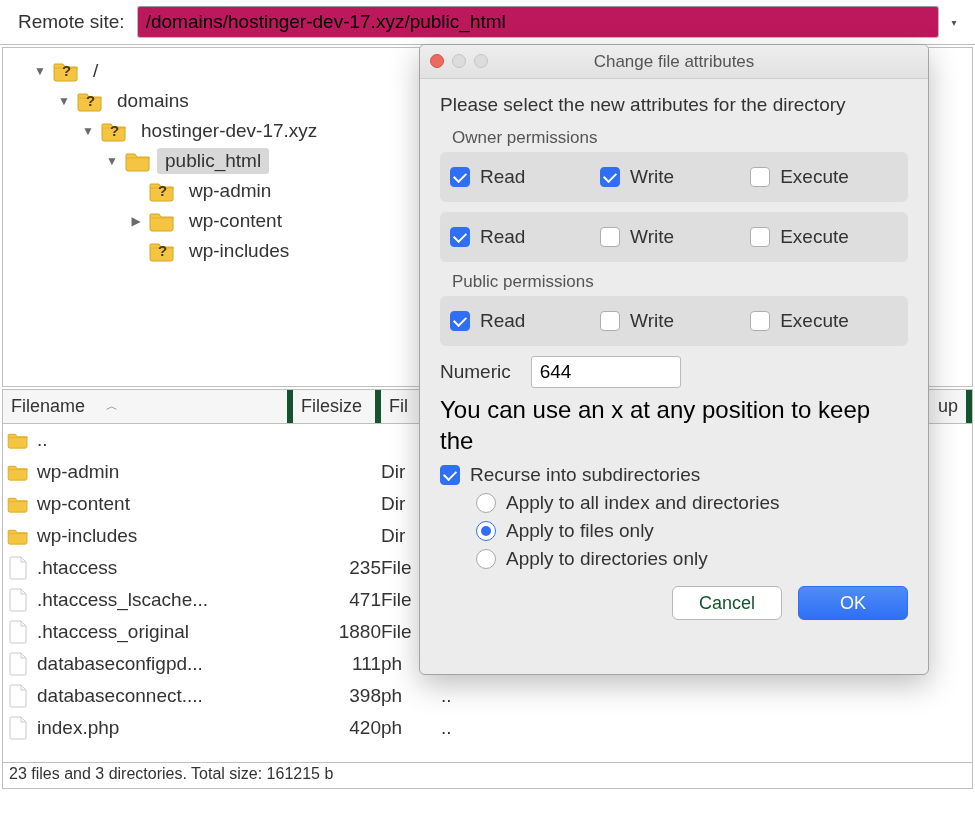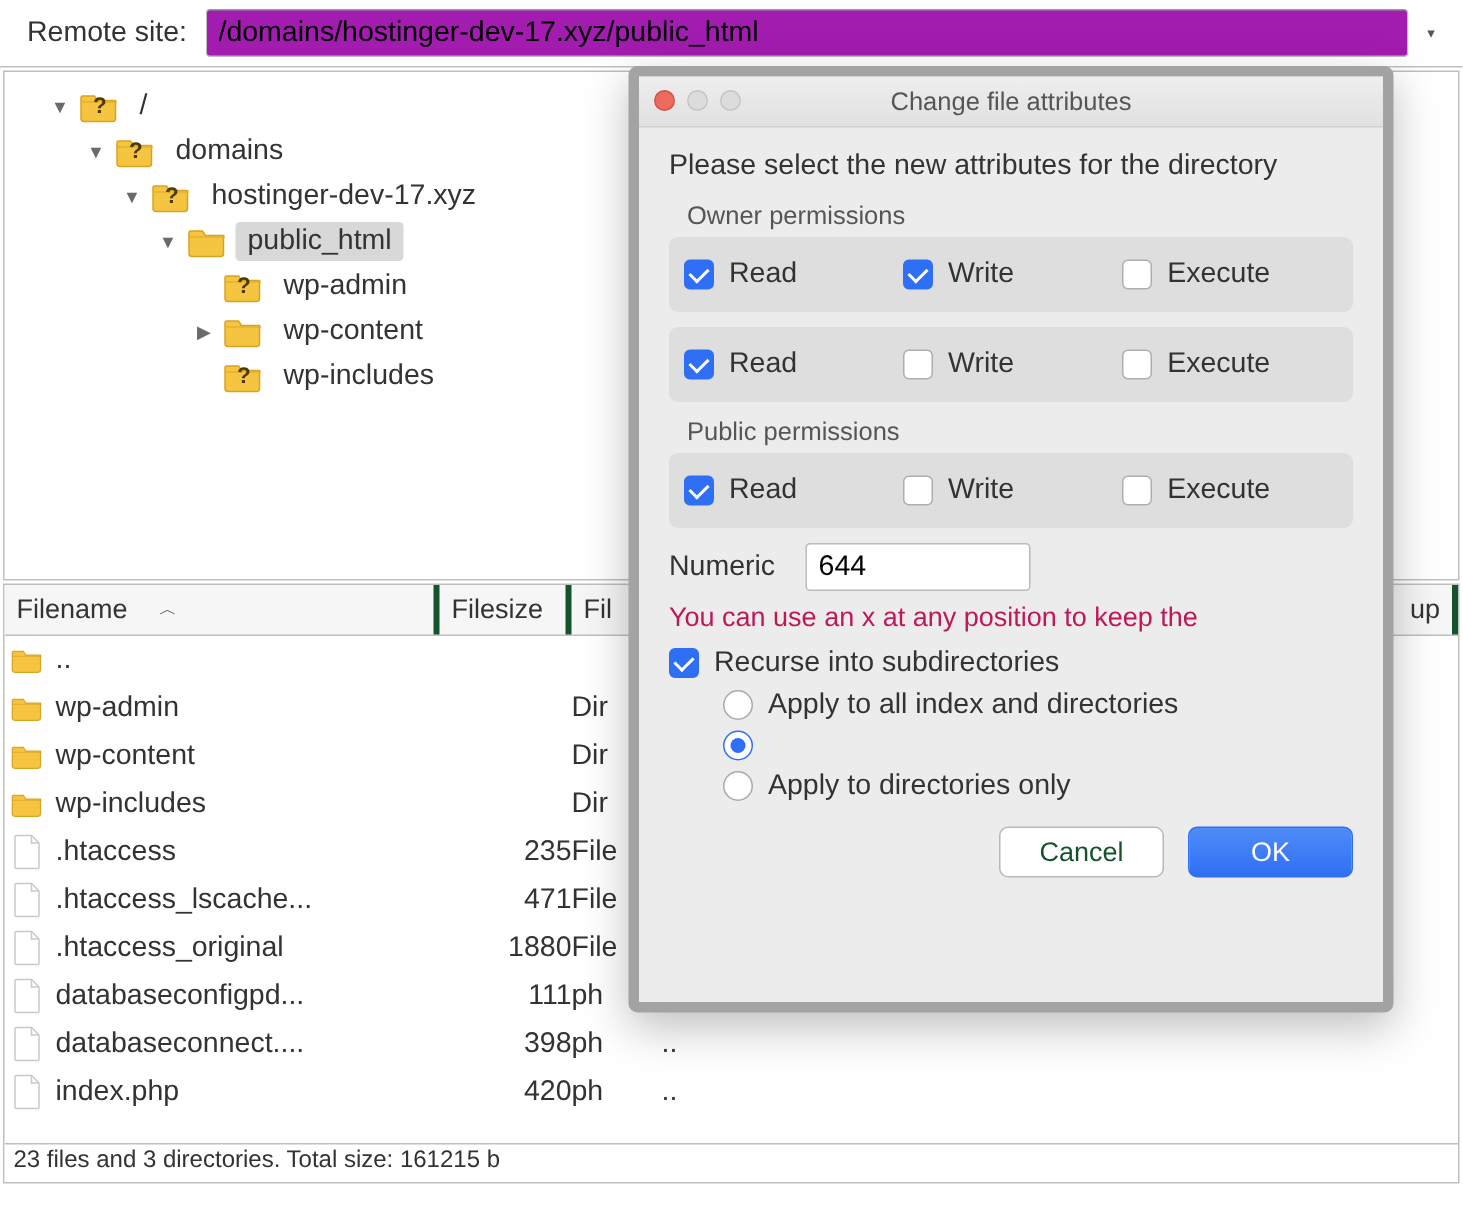--- a/index.html
+++ b/index.html
@@ -2,76 +2,76 @@
 <html><head>
 <meta charset="utf-8">
 <style>
 html,body{margin:0;padding:0;font-family:-apple-system,"Helvetica Neue",Arial,sans-serif;font-size:16px;color:#333;background:#fff;width:975px;height:820px;overflow:hidden}
 *{box-sizing:border-box}
 .container{position:relative;width:975px;height:820px;background:#fff}
 
 
 .remote-row{display:flex;align-items:center;padding:6px 12px 6px 18px;border-bottom:1px solid #bfbfbf}
 .remote-label{font-size:19px;margin-right:12px;color:#333}
-.remote-input{flex:1;font-size:19px;padding:4px 8px;border:1px solid #bbb;border-top-color:#9a9a9a;border-radius:3px;background:#a21caf}
+.remote-input{flex:1;font-size:19px;padding:4px 8px;border:1px solid #bbb;border-top-color:#9a9a9a;border-radius:3px;background:#be185d}
 .remote-drop{width:18px;height:20px;margin-left:6px;display:flex;align-items:center;justify-content:center;font-size:10px;color:#555}
 
 
 .tree-panel{border:1px solid #bfbfbf;margin:2px 2px 0 2px;height:340px;overflow:hidden;padding:8px 0 0 6px}
 .tree-row{display:flex;align-items:center;height:30px;font-size:19px;color:#333}
 .sp{display:inline-block;width:24px;height:1px}
 .tw{width:14px;height:14px;display:inline-flex;align-items:center;justify-content:center;margin-right:6px;color:#6a6a6a;font-size:12px}
 .tw.none{visibility:hidden}
 .ic{width:26px;height:26px;display:inline-flex;align-items:center;justify-content:center;margin-right:6px}
 .folder-q{position:relative}
 .folder-q svg{display:block}
 .folder-q .q{position:absolute;left:9px;top:4px;font-weight:700;font-size:15px;color:#4a3a00}
 .folder svg{display:block}
 .tree-label{padding:2px 8px;border-radius:3px}
 .tree-label.sel{background:#d8d8d8}
 
 
 .list-panel{border:1px solid #bfbfbf;margin:2px 2px 0 2px;height:400px;display:flex;flex-direction:column;overflow:hidden}
 .list-head{display:flex;height:34px;border-bottom:1px solid #bfbfbf;background:#f6f6f6;font-size:18px;color:#333}
-.list-head .col{padding:6px 8px;border-right:4px solid #14532d;display:flex;align-items:center;gap:21px;white-space:nowrap}
+.list-head .col{padding:6px 8px;border-right:6px solid #14532d;display:flex;align-items:center;gap:21px;white-space:nowrap}
 .col-name{width:290px}
 .col-size{width:88px;justify-content:flex-start}
 .col-type{width:44px}
 .col-extra{flex:1}
 .sort-ind{font-size:12px;color:#666}
 .list-body{flex:1;overflow:hidden}
 .file-row{display:flex;align-items:center;height:32px;font-size:19px;color:#333}
 .file-row .fic{width:30px;display:inline-flex;align-items:center;justify-content:center}
 .file-row .fname{width:260px;padding-left:4px;white-space:nowrap;overflow:hidden;text-overflow:ellipsis}
 .file-row .fsize{width:88px;text-align:right;}
 .file-row .ftype{width:60px}
 .file-row .fdots{color:#333}
 .file-sheet svg{display:block}
 .status-bar{height:26px;border-top:1px solid #bfbfbf;font-size:16px;padding:2px 6px;color:#333;background:#fff}
 
 
-.dialog{position:absolute;left:419px;top:44px;width:510px;height:631px;background:#ececec;border:7px solid #a3a3a3;border-radius:6px;box-shadow:0 10px 30px rgba(0,0,0,.25);overflow:hidden}
+.dialog{position:absolute;left:419px;top:44px;width:510px;height:631px;background:#ececec;border:1px solid #a3a3a3;border-radius:6px;box-shadow:0 10px 30px rgba(0,0,0,.25);overflow:hidden}
 .titlebar{height:34px;display:flex;align-items:center;position:relative;background:linear-gradient(#eeeeee,#e1e1e1);border-bottom:1px solid #cfcfcf}
 .traffic{position:absolute;left:10px;top:9px;display:flex;gap:8px}
 .tl{width:14px;height:14px;border-radius:50%}
 .tl.red{background:#ec6a5e;border:1px solid #d05347}
 .tl.dis{background:#dcdcdc;border:1px solid #c5c5c5}
 .titlebar .title{flex:1;text-align:center;font-size:17px;color:#555}
 .dialog-body{padding:10px 20px 0 20px}
 .instr{font-size:19px;color:#333;margin:4px 0 10px 0;line-height:1.3}
 .group-label{font-size:17px;color:#555;margin:6px 0 4px 12px}
 .perm-box{background:#dedede;border-radius:6px;padding:14px 10px;margin-bottom:10px;display:flex;justify-content:space-between}
 .perm-item{display:flex;align-items:center;gap:10px;width:33%;font-size:19px}
 .cb{width:20px;height:20px;border-radius:4px;border:1px solid #aeaeae;background:#fff;display:inline-flex;align-items:center;justify-content:center;flex:0 0 20px}
 .cb.checked{background:#2e6ff5;border-color:#2e6ff5}
 .cb.checked::after{content:'';width:6px;height:10px;border:solid #fff;border-width:0 2.5px 2.5px 0;transform:rotate(45deg);margin-top:-2px}
 .num-row{display:flex;align-items:center;gap:20px;margin:8px 0 6px 0}
 .num-label{font-size:19px}
 .num-input{width:150px;font-size:19px;padding:4px 8px;border:1px solid #bbb;border-radius:3px;background:#fff}
-.note{font-size:18px;color:#be185d;line-height:1.3;margin:4px 0 8px 0}
+.note{font-size:24px;color:#000000;line-height:1.3;margin:4px 0 8px 0}
 .recurse-row{display:flex;align-items:center;gap:10px;font-size:19px;margin:2px 0 6px 0}
 .radio-group{margin-left:36px}
 .radio-row{display:flex;align-items:center;gap:10px;font-size:19px;margin:6px 0}
 .rb{width:20px;height:20px;border-radius:50%;border:1.5px solid #a9a9a9;background:#fff;display:inline-flex;align-items:center;justify-content:center;flex:0 0 20px}
 .rb.checked{border-color:#2e6ff5}
 .rb.checked::after{content:'';width:10px;height:10px;border-radius:50%;background:#2e6ff5}
 .dlg-buttons{display:flex;justify-content:flex-end;gap:16px;margin-top:16px;padding-right:0}
 .btn{min-width:110px;height:34px;border-radius:6px;font-size:18px;display:inline-flex;align-items:center;justify-content:center;border:1px solid #b8b8b8;background:#fff;color:#14532d}
 .btn.primary{background:linear-gradient(#4f8cf7,#2e6ff5);border-color:#2e6ff5;color:#fff}
 </style>
@@ -402,20 +402,21 @@
         <span>Recurse into subdirectories</span>
       </div>
 
       <div class="radio-group" id="radios">
           <div class="radio-row">
             <span class="rb"></span>
             <span>Apply to all index and directories</span>
           </div>
           <div class="radio-row">
             <span class="rb checked"></span>
+            <span>Apply to files only</span>
           </div>
           <div class="radio-row">
             <span class="rb"></span>
             <span>Apply to directories only</span>
           </div>
         </div>
 
       <div class="dlg-buttons">
         <span class="btn">Cancel</span>
         <span class="btn primary">OK</span>

